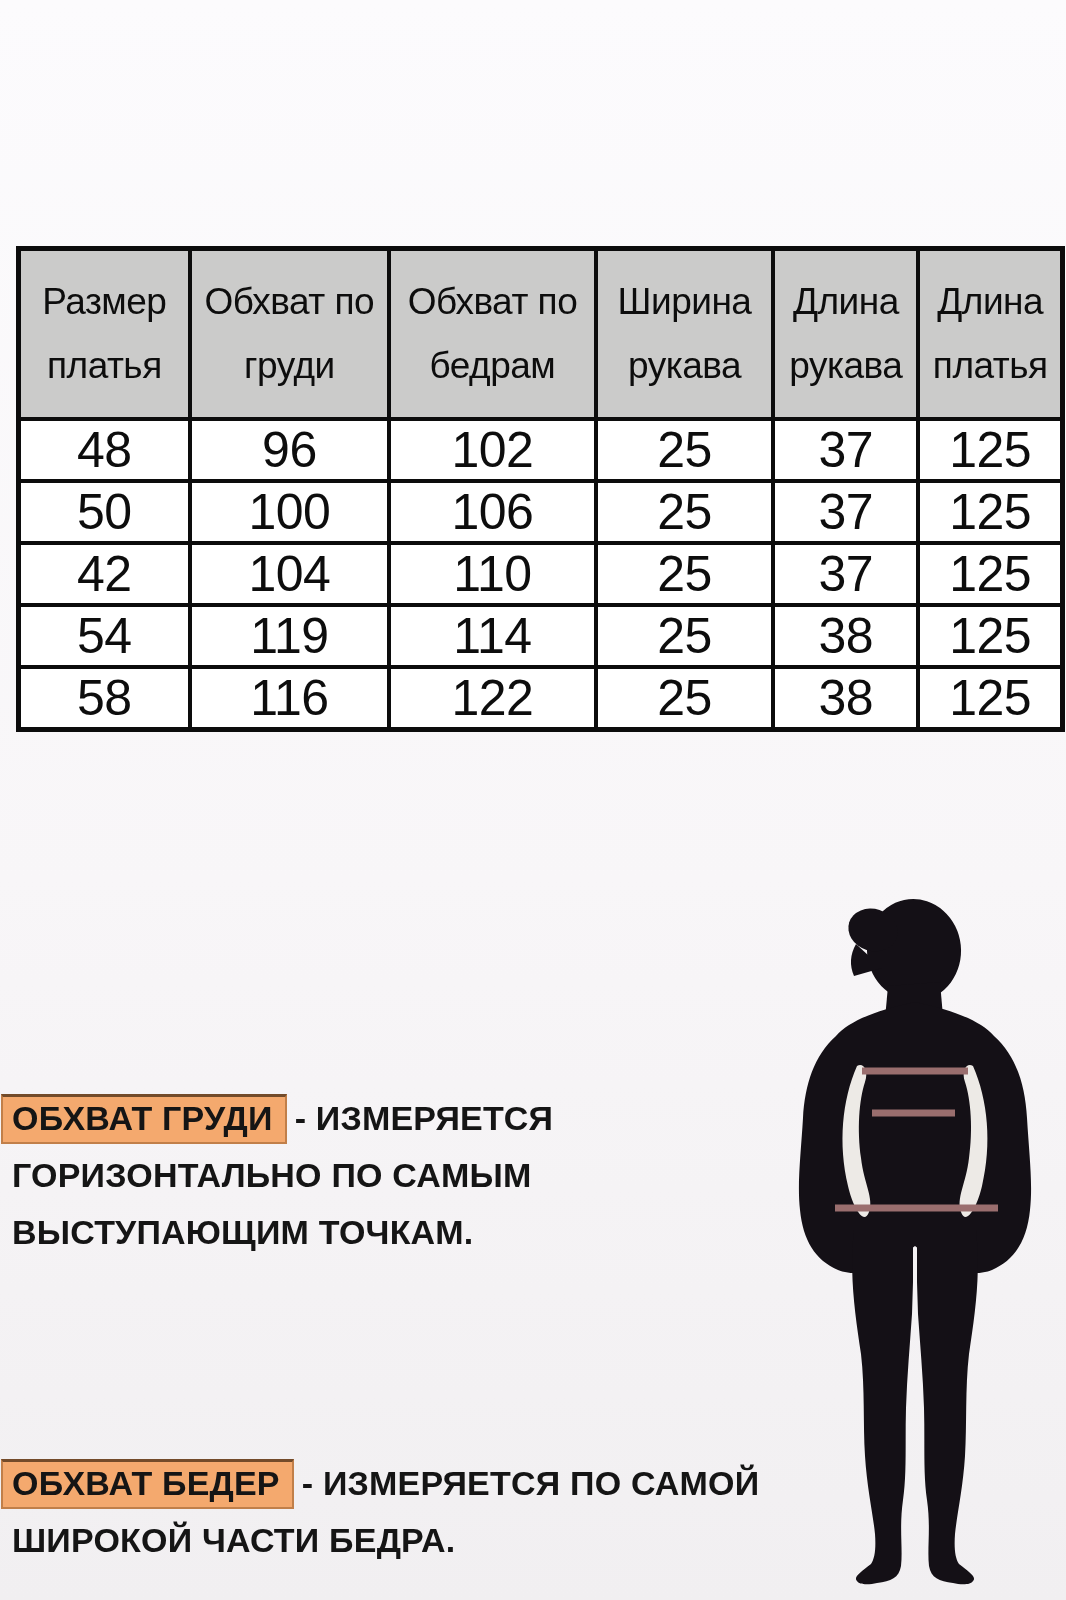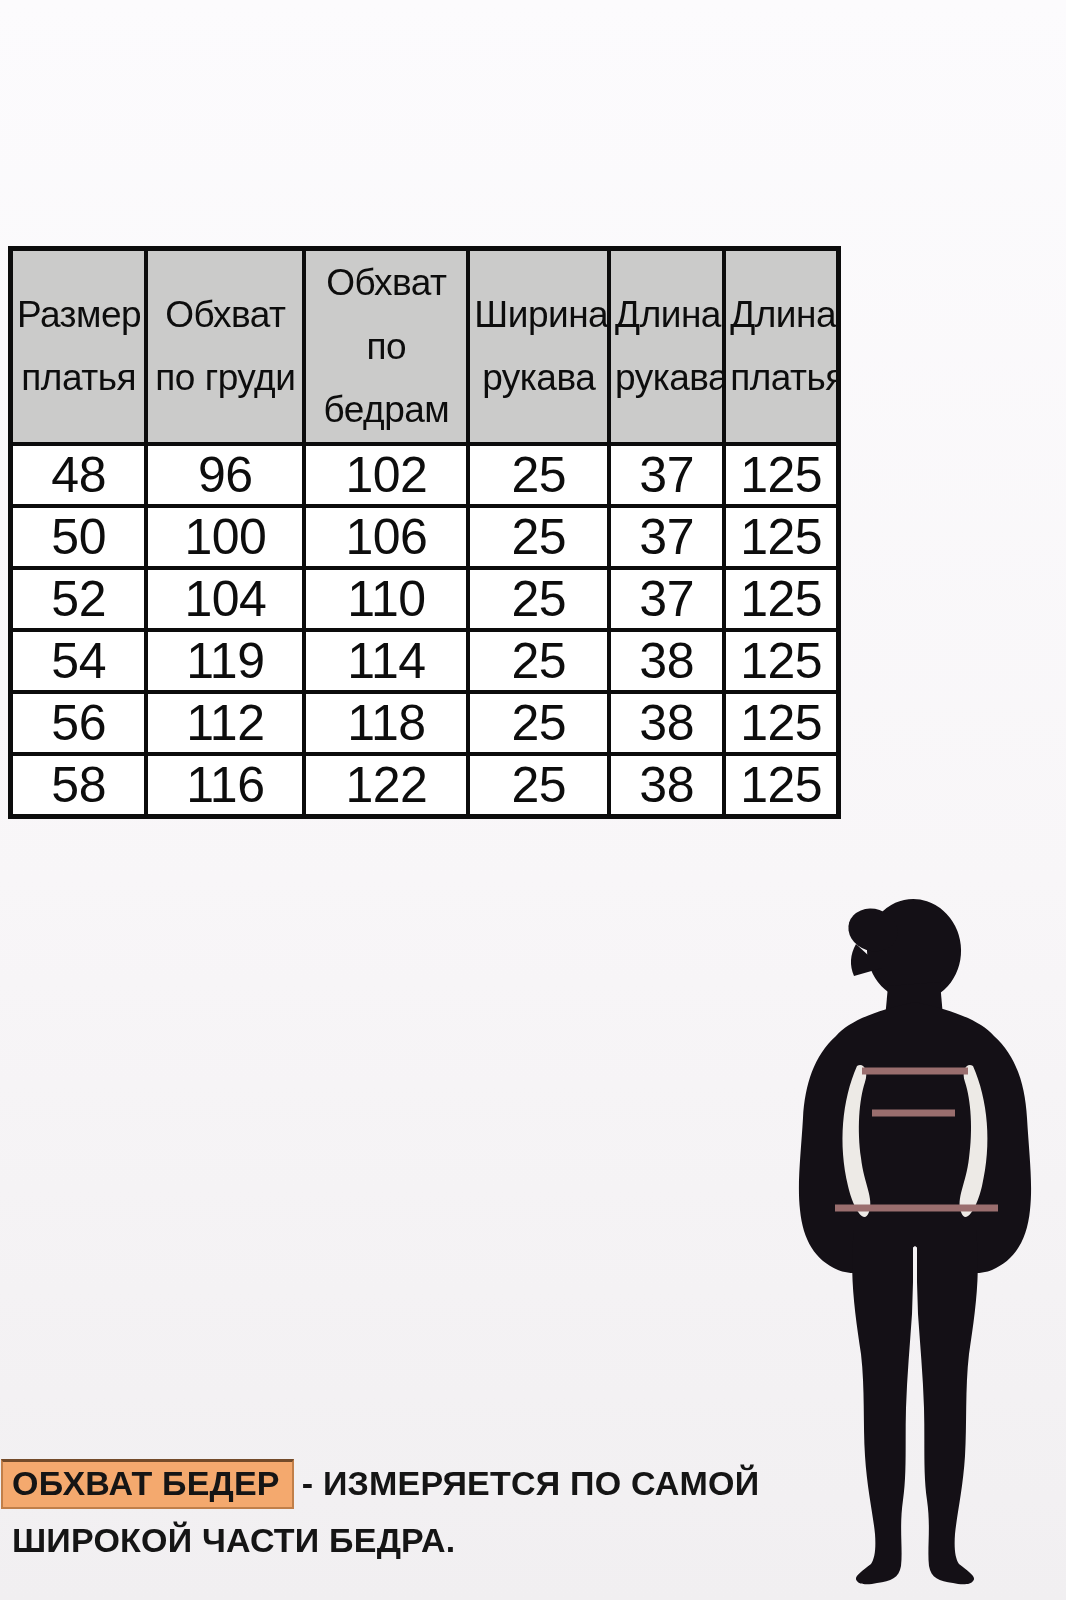--- a/index.html
+++ b/index.html
@@ -7,21 +7,21 @@
     position:relative; width:1066px; height:1600px; overflow:hidden;
     background:linear-gradient(180deg,#fcfbfd 0%,#f8f6f8 55%,#f1eff1 100%);
     font-family:"Liberation Sans",sans-serif;
   }
   .title {
     position:absolute; top:60px; left:0; right:0; margin:0;
     text-align:center; white-space:nowrap;
     font-size:100px; font-weight:700; letter-spacing:1px; color:#474b55;
   }
   table.size-table {
-    position:absolute; left:8px; top:246px; width:833px;
+    position:absolute; left:16px; top:246px; width:1049px;
     border-collapse:collapse; table-layout:fixed; background:#ffffff;
     border:5px solid #0c0c0c;
   }
   .size-table th, .size-table td {
     border:4px solid #0c0c0c; text-align:center; vertical-align:middle;
     color:#0d0d0d; letter-spacing:-0.5px; overflow:hidden; padding:0 4px;
   }
   .size-table thead th {
     background:#cbcbca; height:166px;
     font-size:37px; font-weight:400; line-height:1.72;
@@ -82,39 +82,31 @@
       </tr>
       <tr>
         <td>50</td>
         <td>100</td>
         <td>106</td>
         <td>25</td>
         <td>37</td>
         <td>125</td>
       </tr>
       <tr>
-        <td>52</td>
+        <td>42</td>
         <td>104</td>
         <td>110</td>
         <td>25</td>
         <td>37</td>
         <td>125</td>
       </tr>
       <tr>
         <td>54</td>
         <td>119</td>
         <td>114</td>
-        <td>25</td>
-        <td>38</td>
-        <td>125</td>
-      </tr>
-      <tr>
-        <td>56</td>
-        <td>112</td>
-        <td>118</td>
         <td>25</td>
         <td>38</td>
         <td>125</td>
       </tr>
       <tr>
         <td>58</td>
         <td>116</td>
         <td>122</td>
         <td>25</td>
         <td>38</td>
@@ -171,19 +163,22 @@
          L165,396 L165,344 Z"></path>
 
     <path class="lens" d="M105,180 C90,214 86,258 96,300 C101,322 112,340 117,326 C122,312 112,298 109,272 C105,244 107,214 113,196 C117,184 111,176 105,180 Z"></path>
     <path class="lens" d="M221,180 C236,214 240,258 230,300 C225,322 214,340 209,326 C204,312 214,298 217,272 C221,244 219,214 213,196 C209,184 215,176 221,180 Z"></path>
 
     <line class="mline" x1="110" y1="185" x2="216" y2="185"></line>
     <line class="mline" x1="120" y1="227" x2="203" y2="227"></line>
     <line class="mline" x1="83" y1="322" x2="246" y2="322"></line>
   </svg>
 
+  <p class="note note1">
+    <span class="hl">ОБХВАТ ГРУДИ</span><span class="def">- ИЗМЕРЯЕТСЯ ГОРИЗОНТАЛЬНО ПО САМЫМ ВЫСТУПАЮЩИМ ТОЧКАМ.</span>
+  </p>
 
 
   <p class="note note3">
     <span class="hl">ОБХВАТ БЕДЕР</span><span class="def">- ИЗМЕРЯЕТСЯ ПО САМОЙ ШИРОКОЙ ЧАСТИ БЕДРА.</span>
   </p>
 
 </div>
 
 </body></html>

